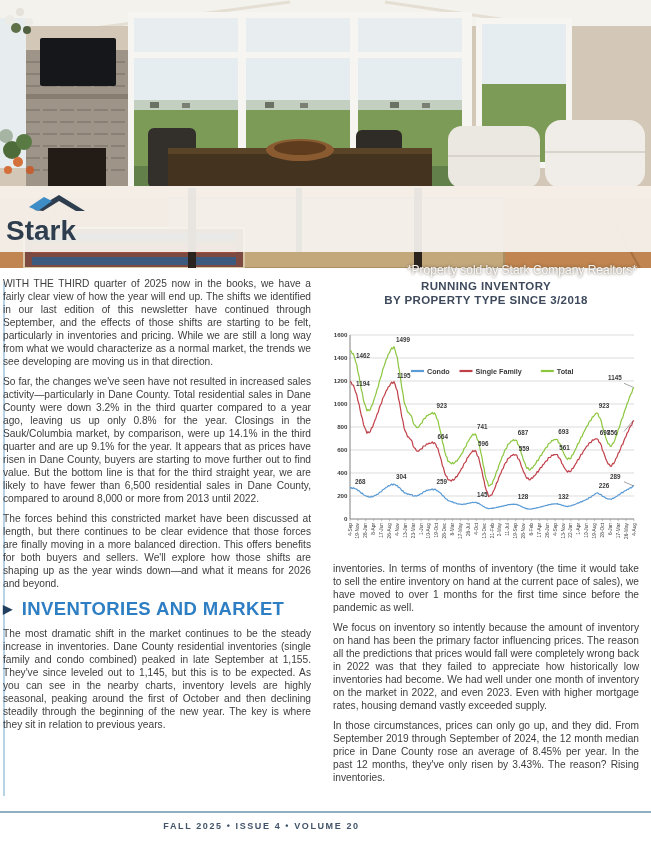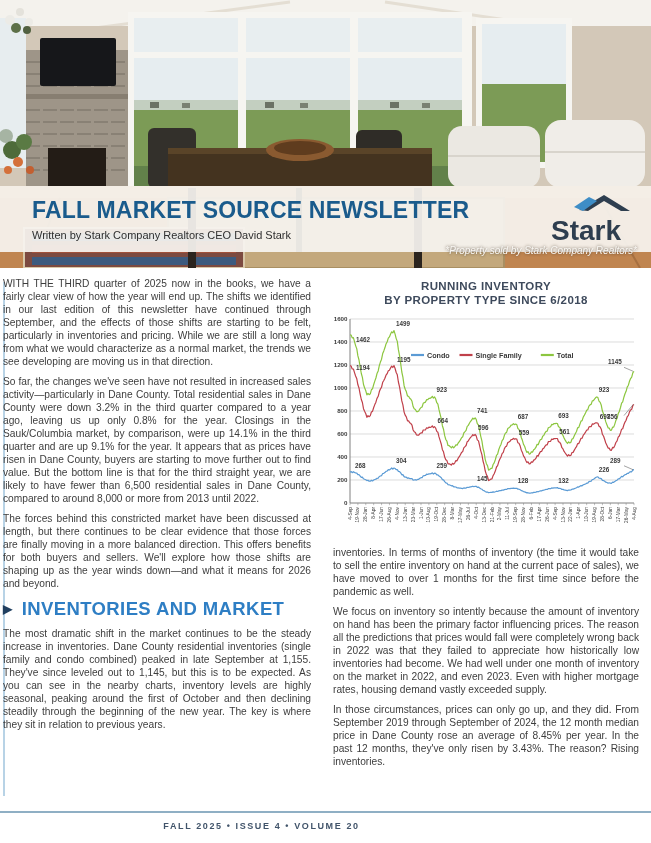--- a/index.html
+++ b/index.html
@@ -7,33 +7,33 @@
         font-family:"Liberation Sans",sans-serif;}
   
   .hero{position:absolute;left:0;top:0;width:651px;height:268px;}
   
   .band{position:absolute;left:0;top:186px;width:651px;height:66px;
         background:rgba(246,244,240,0.93);display:flex;align-items:center;}
   .band-text{padding-left:32px;flex:1;}
   .nl-title{font-size:23px;font-weight:bold;color:#1a5b8c;letter-spacing:0.2px;}
   .nl-sub{font-size:11px;color:#2f2f2f;margin-top:5px;}
   .logo{margin-right:14px;width:92px;height:56px;}
-  .caption{position:absolute;top:245px;right:14px;font-size:10px;font-style:italic;
+  .caption{position:absolute;top:263px;right:14px;font-size:12px;
            color:#faf8f4;text-shadow:0 0 3px rgba(70,55,40,.9);}
   .vrule{position:absolute;left:3px;top:282px;width:2px;height:514px;background:#b8d3e6;}
   .col{position:absolute;top:278px;}
   .col-left{left:3px;width:308px;}
   .col-right{left:333px;top:277px;width:306px;}
   .body-p{font-size:10.2px;line-height:12.95px;color:#3d3d3d;text-align:justify;
           margin:0 0 7.5px 0;}
   .section-head{margin:5px 0 8px 0;font-size:18.5px;font-weight:bold;color:#2e7ec4;
                 letter-spacing:0.4px;}
   .tri{color:#203f60;font-size:12px;margin-right:9px;vertical-align:2px;}
   .chart-title{text-align:center;font-weight:bold;font-size:11.5px;line-height:14px;
-               color:#3e4a5c;letter-spacing:0.4px;margin:2px 0 4px 0;}
+               color:#3e4a5c;letter-spacing:0.4px;margin:2px 0 20px 0;}
   #chart{display:block;margin:0 0 6px 0;}
   .footer-rule{position:absolute;left:0;top:811px;width:651px;height:2px;background:#8fafc4;}
   .footer{position:absolute;left:0;top:821px;width:523px;text-align:center;
           font-size:9px;font-weight:bold;letter-spacing:1.6px;color:#41546a;}
 </style>
 </head>
 <body>
 
 <div class="page">
 
@@ -124,24 +124,20 @@
       <rect x="32" y="233" width="204" height="8" fill="#3c5a7e"></rect>
       <rect x="32" y="245" width="204" height="8" fill="#a0503a"></rect>
       <rect x="32" y="257" width="204" height="8" fill="#3c5a7e"></rect>
     </g>
     <rect x="188" y="188" width="8" height="80" fill="#2b241e"></rect>
     <rect x="414" y="188" width="8" height="80" fill="#2b241e"></rect>
     <rect x="296" y="188" width="6" height="64" fill="#33291f"></rect>
   </svg>
 
   <div class="band">
-    <div class="band-text">
-      <div class="nl-title">FALL MARKET SOURCE NEWSLETTER</div>
-      <div class="nl-sub">Written by Stark Company Realtors CEO David Stark</div>
-    </div>
     <svg class="logo" viewBox="0 0 92 56">
       <g>
         <polygon points="34,19 59,4 85,20 76,20 59,10 43,20" fill="#2e3e4f"></polygon>
         <polygon points="29,16 44,6 52,10 38,20" fill="#3e8dc6"></polygon>
       </g>
       <text x="6" y="49" font-family="Liberation Sans, sans-serif" font-size="28" font-weight="bold" fill="#2e3e4f">Stark</text>
     </svg>
   </div>
 
   <div class="caption">*Property sold by Stark Company Realtors*</div>
@@ -157,21 +153,21 @@
       <span class="tri">▶</span><span>INVENTORIES AND MARKET</span>
     </div>
     <div>
         <p class="body-p">The most dramatic shift in the market continues to be the steady increase in inventories. Dane County residential inventories (single family and condo combined) peaked in late September at 1,155. They've since leveled out to 1,145, but this is to be expected. As you can see in the nearby charts, inventory levels are highly seasonal, peaking around the first of October and then declining steadily through the beginning of the new year. The key is where they sit in relation to previous years.</p>
       </div>
   </div>
 
   <div class="col col-right">
     <div class="chart-title">
       <div>RUNNING INVENTORY</div>
-      <div>BY PROPERTY TYPE SINCE 6/2018</div>
+      <div>BY PROPERTY TYPE SINCE 3/2018</div>
     </div>
     <svg id="chart" width="306" height="230" viewBox="0 0 306 230">
         <text x="14.5" y="194.2" font-size="6.2" font-weight="bold" fill="#3a3a3a" text-anchor="end" font-family="Liberation Sans, sans-serif">0</text>
         <line x1="17" y1="169" x2="301" y2="169" stroke="#cdcdcd" stroke-width="0.7"></line>
         <text x="14.5" y="171.2" font-size="6.2" font-weight="bold" fill="#3a3a3a" text-anchor="end" font-family="Liberation Sans, sans-serif">200</text>
         <line x1="17" y1="146" x2="301" y2="146" stroke="#cdcdcd" stroke-width="0.7"></line>
         <text x="14.5" y="148.2" font-size="6.2" font-weight="bold" fill="#3a3a3a" text-anchor="end" font-family="Liberation Sans, sans-serif">400</text>
         <line x1="17" y1="123" x2="301" y2="123" stroke="#cdcdcd" stroke-width="0.7"></line>
         <text x="14.5" y="125.2" font-size="6.2" font-weight="bold" fill="#3a3a3a" text-anchor="end" font-family="Liberation Sans, sans-serif">600</text>
         <line x1="17" y1="100" x2="301" y2="100" stroke="#cdcdcd" stroke-width="0.7"></line>

